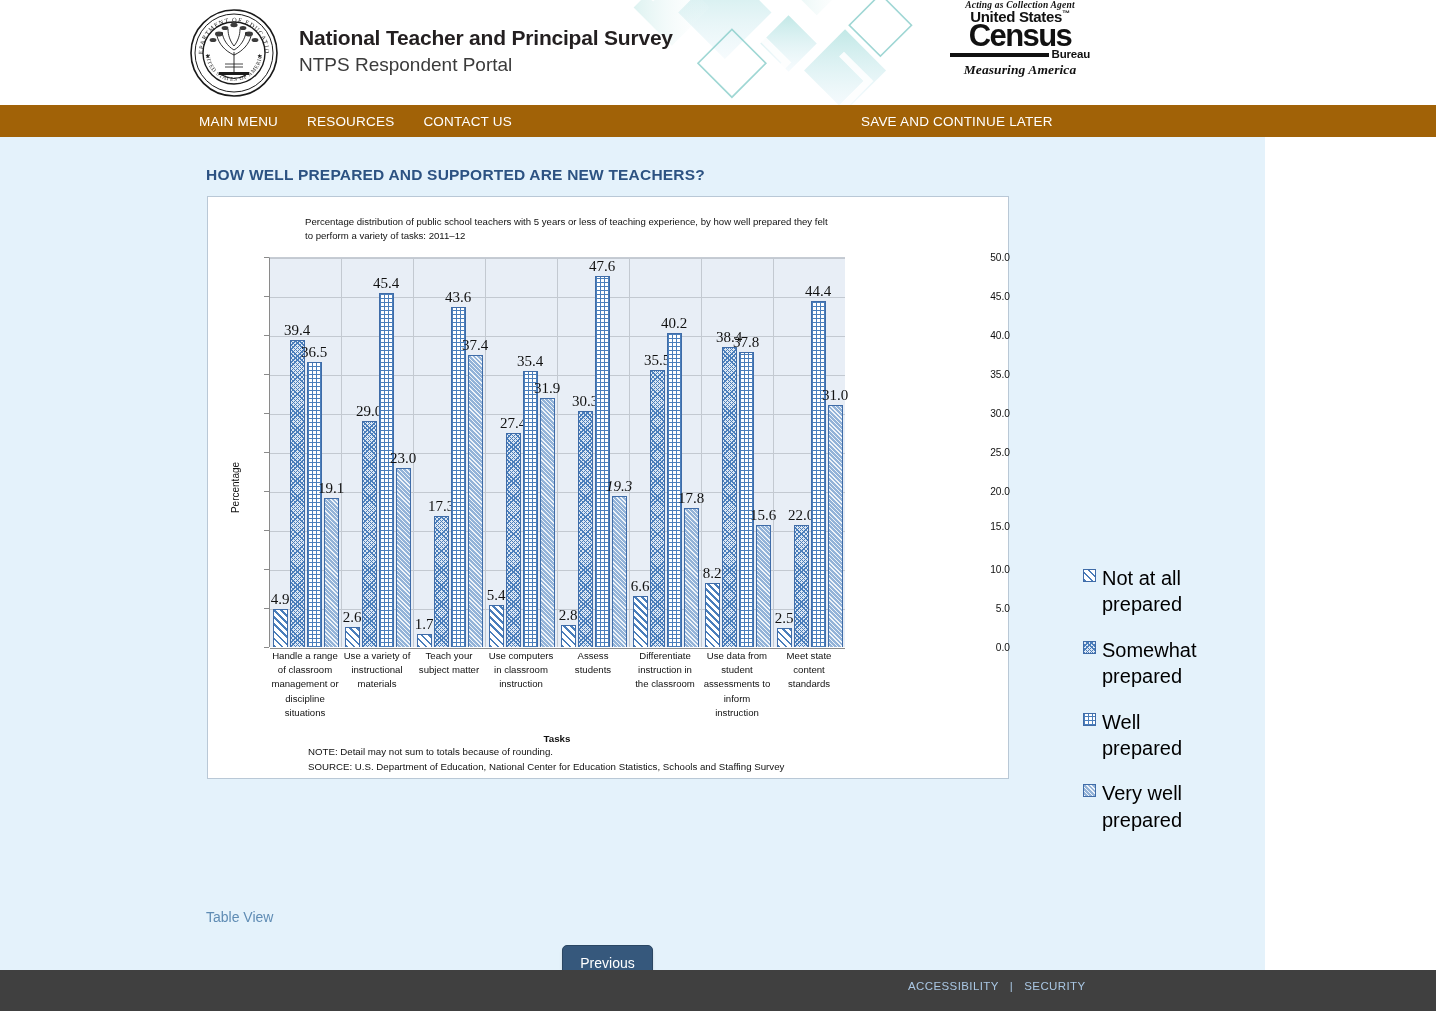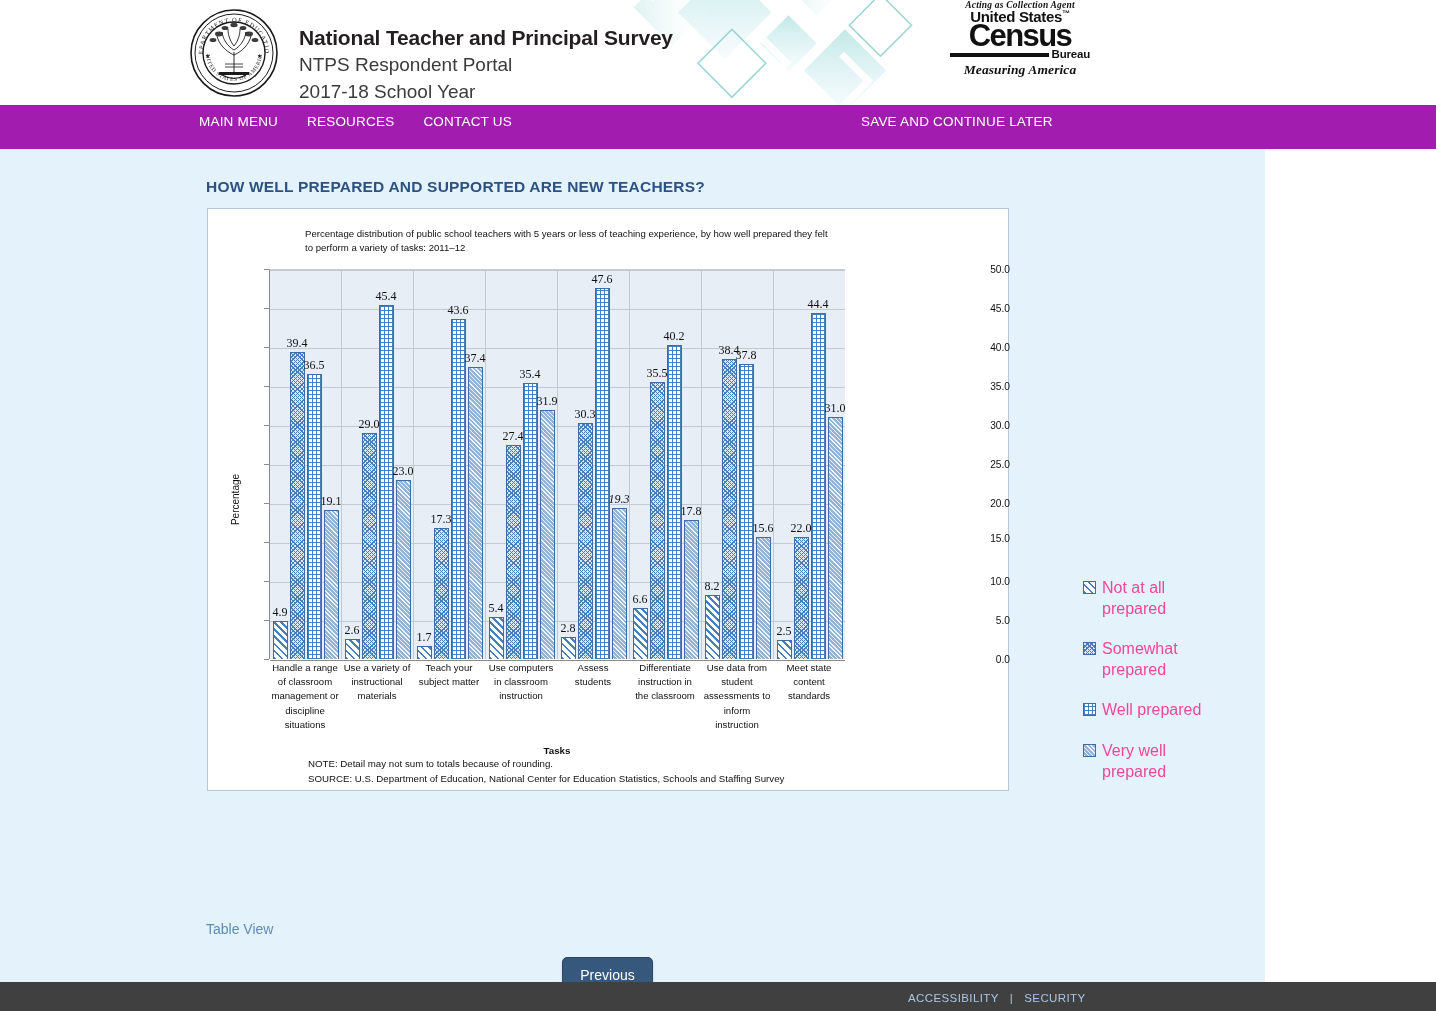--- a/index.html
+++ b/index.html
@@ -75,22 +75,22 @@
     font-size: 11.5px; font-weight: bold; color: #111; letter-spacing: -0.2px;
   }
   .census-measuring {
     font-family: "Liberation Serif", serif;
     font-style: italic; font-weight: bold;
     font-size: 13.5px; color: #111; margin-top: 2px; letter-spacing: 0.1px;
   }
 
   
   .main-nav {
-    height: 44px;
-    background: #a21caf;
+    height: 32px;
+    background: #a16207;
     position: relative;
   }
   .nav-left {
     position: absolute; left: 199px; top: 0; height: 32px;
     display: flex; align-items: center; gap: 29px;
   }
   .nav-right {
     position: absolute; left: 861px; top: 0; height: 32px;
     display: flex; align-items: center;
   }
@@ -176,21 +176,21 @@
     margin: 0 1px;
     border: 1px solid #3f6ca8;
     border-bottom: none;
     position: relative;
   }
   .bar-value {
     position: absolute;
     bottom: 100%; left: 50%;
     transform: translateX(-50%);
     margin-bottom: 2px;
-    font-size: 12px; color: #111;
+    font-size: 15px; color: #111;
     white-space: nowrap;
     font-family: "Liberation Serif", serif;
   }
 
   
   .pat-notatall {
     background-color: #ffffff;
     background-image: repeating-linear-gradient(45deg,
       #4a7ebb 0px, #4a7ebb 2px, #ffffff 2px, #ffffff 5px);
   }
@@ -244,21 +244,21 @@
     display: flex; align-items: flex-start;
     margin-bottom: 19px;
   }
   .legend-swatch {
     width: 13px; height: 13px;
     border: 1px solid #3f6ca8;
     margin-right: 6px; margin-top: 4px;
     flex: 0 0 auto;
   }
   .legend-label {
-    font-size: 16px; color: #ec4899; line-height: 1.32;
+    font-size: 20px; color: #000000; line-height: 1.32;
   }
 
   .chart-notes {
     position: absolute;
     left: 100px; top: 548px;
     font-size: 9.7px; color: #111; line-height: 1.5;
   }
 
   
   .table-view-link {
@@ -387,21 +387,20 @@
             <path d="M36 59 h18"></path>
         </g>
         <text x="16" y="50" font-size="6" fill="#1a1a1a">★</text>
         <text x="68" y="50" font-size="6" fill="#1a1a1a">★</text>
       </svg>
     </div>
 
     <div class="header-titles">
       <div class="h-main">National Teacher and Principal Survey</div>
       <div class="h-sub">NTPS Respondent Portal</div>
-      <div class="h-sub">2017-18 School Year</div>
     </div>
 
     <div class="census-logo">
       <div class="census-agent">Acting as Collection Agent</div>
       <div class="census-us"><span>United States</span><sup>™</sup></div>
       <div class="census-word">Census</div>
       <div class="census-bureau-row">
         <div class="census-rule"></div>
         <div class="census-bureau">Bureau</div>
       </div>

